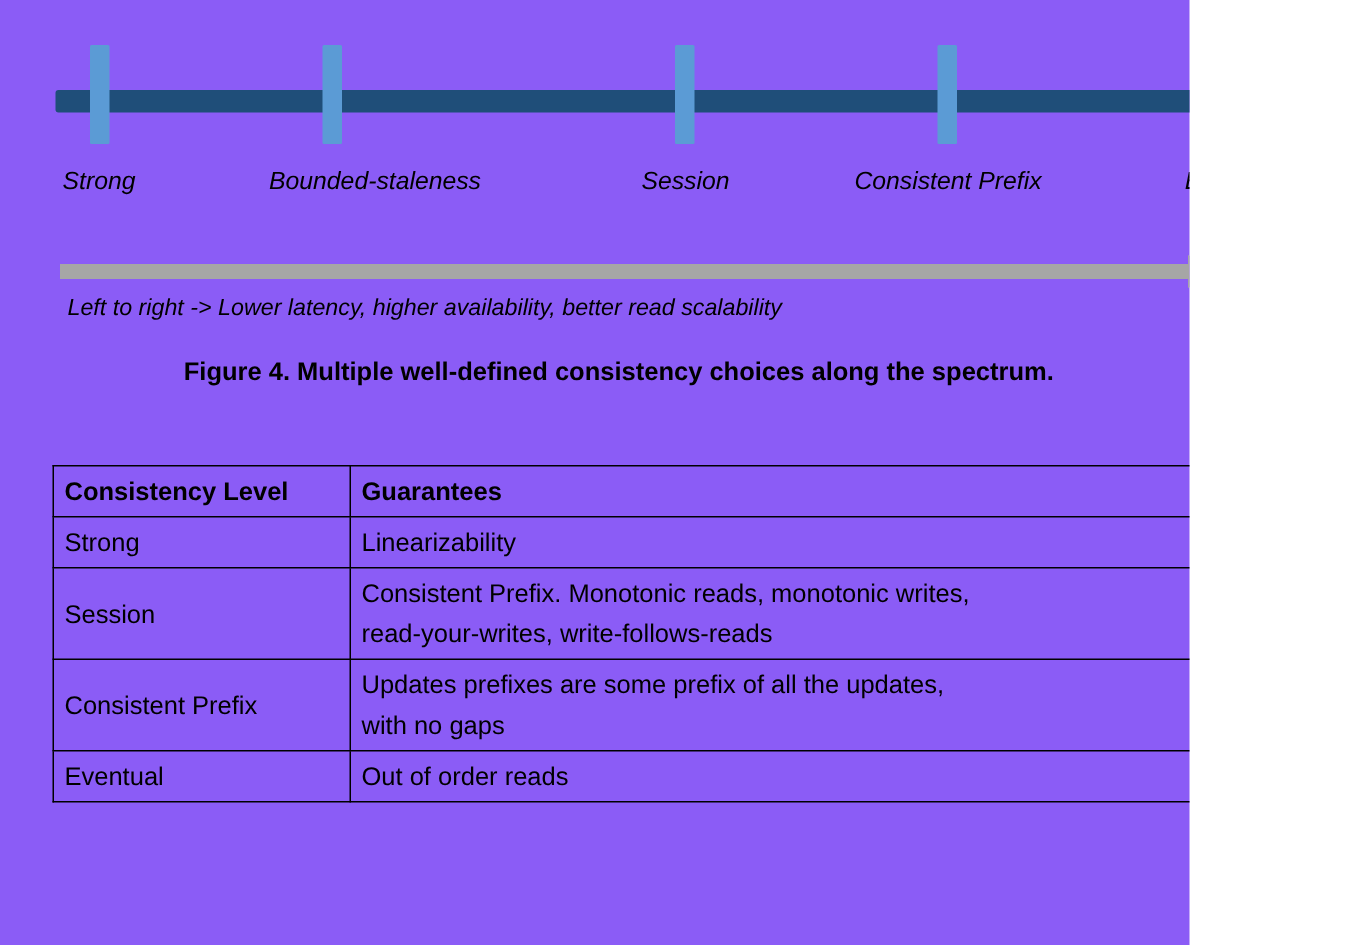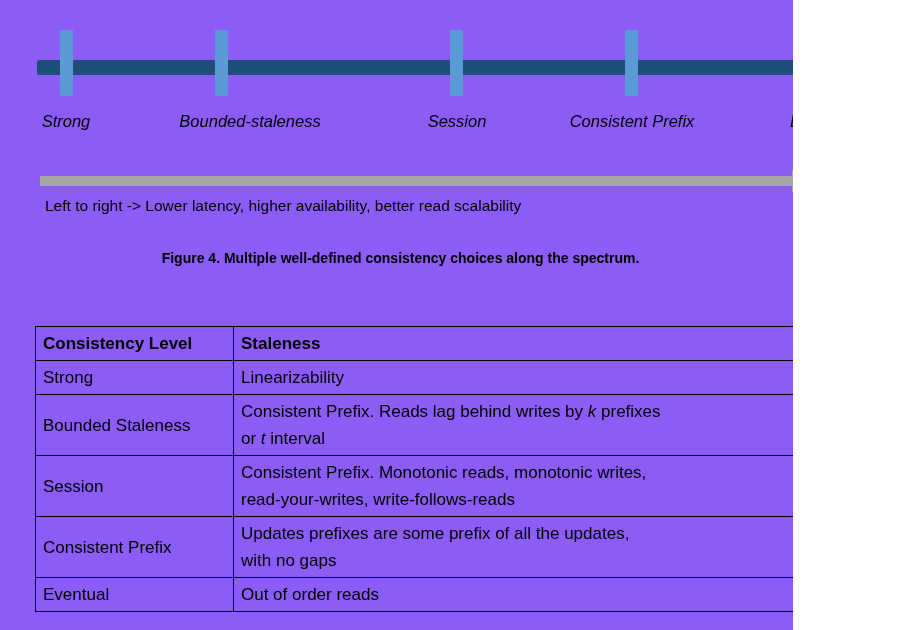--- a/index.html
+++ b/index.html
@@ -52,38 +52,38 @@
     position: absolute;
     left: 792px; top: 170px;
     width: 0; height: 0;
     border-left: 22px solid var(--arrow, #A6A6A6);
     border-top: 11px solid transparent;
     border-bottom: 11px solid transparent;
   }
   .arrow-caption {
     position: absolute;
     left: 45px; top: 197px;
+    font-style: italic;
     font-size: 15.5px;
   }
 
   
   .figure-caption {
     position: absolute;
-    left: 4px; top: 238px;
+    left: 16px; top: 238px;
     width: 100%;
     text-align: center;
     font-weight: bold;
-    font-size: 14px;
-    margin-top: 12px;
+    font-size: 17px;
   }
 
   
   table.consistency {
     position: absolute;
-    left: 35px; top: 326px;
+    left: 35px; top: 310px;
     width: 830px;
     border-collapse: collapse;
     font-size: 17px;
   }
   table.consistency th,
   table.consistency td {
     border: 1px solid #000000;
     padding: 3px 7px;
     line-height: 27px;
     vertical-align: middle;
@@ -115,32 +115,27 @@
   <div class="arrow-line"></div>
   <div class="arrow-head"></div>
   <div class="arrow-caption">Left to right -&gt; Lower latency, higher availability, better read scalability</div>
 
   <div class="figure-caption">Figure 4. Multiple well-defined consistency choices along the spectrum.</div>
 
   <table class="consistency">
     <thead>
       <tr>
         <th class="col-level">Consistency Level</th>
-        <th>Staleness</th>
+        <th>Guarantees</th>
       </tr>
     </thead>
     <tbody>
       <tr>
         <td class="col-level">Strong</td>
         <td>Linearizability</td>
-      </tr>
-      <tr>
-        <td class="col-level">Bounded Staleness</td>
-        <td><span>Consistent Prefix. Reads lag behind writes by </span><span class="it">k</span><span> prefixes
-or </span><span class="it">t</span><span> interval</span></td>
       </tr>
       <tr>
         <td class="col-level">Session</td>
         <td>Consistent Prefix. Monotonic reads, monotonic writes,
 read-your-writes, write-follows-reads</td>
       </tr>
       <tr>
         <td class="col-level">Consistent Prefix</td>
         <td>Updates prefixes are some prefix of all the updates,
 with no gaps</td>

